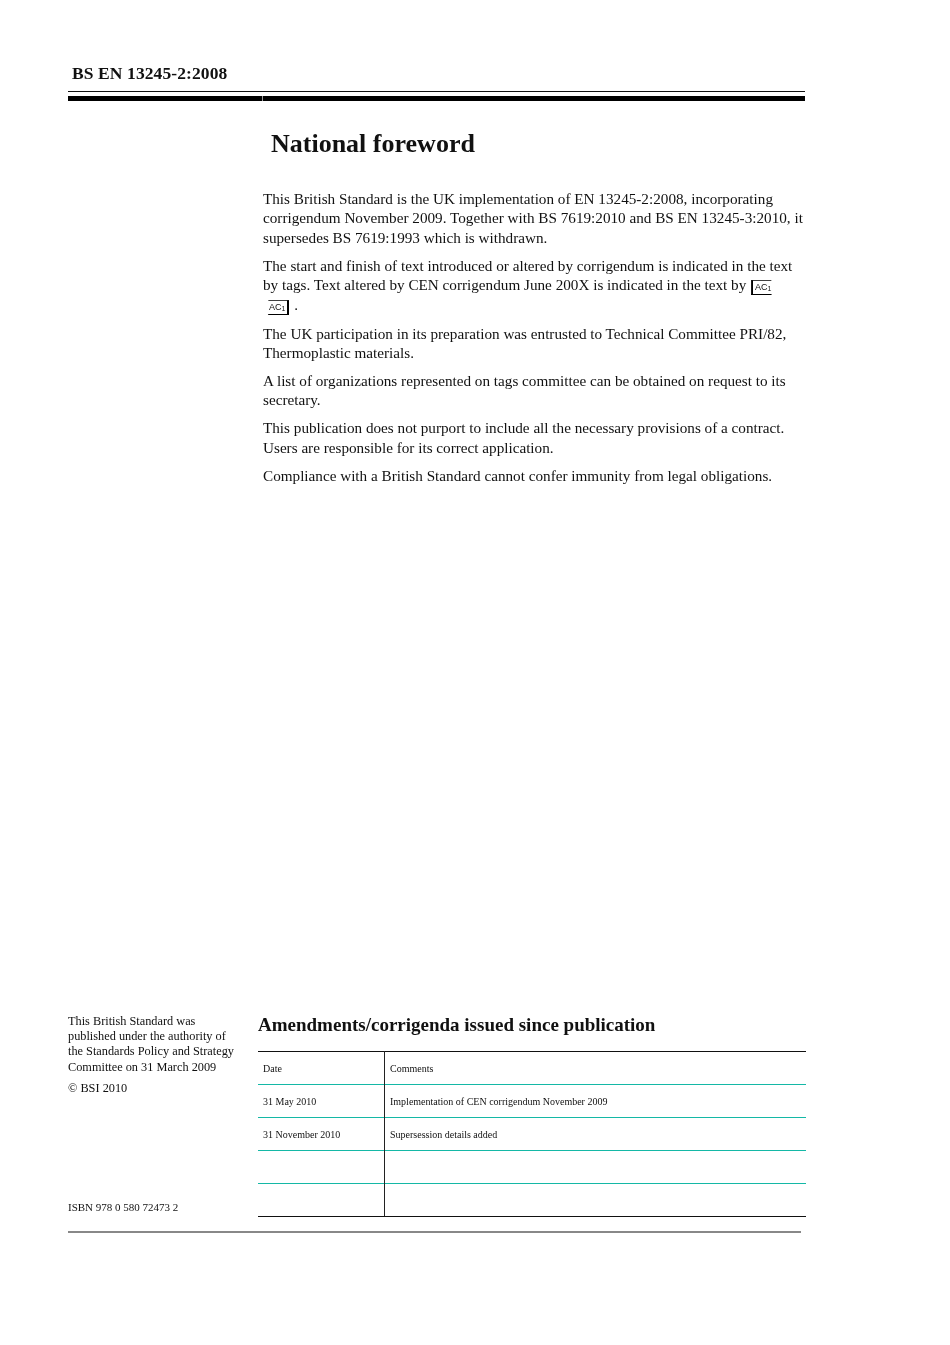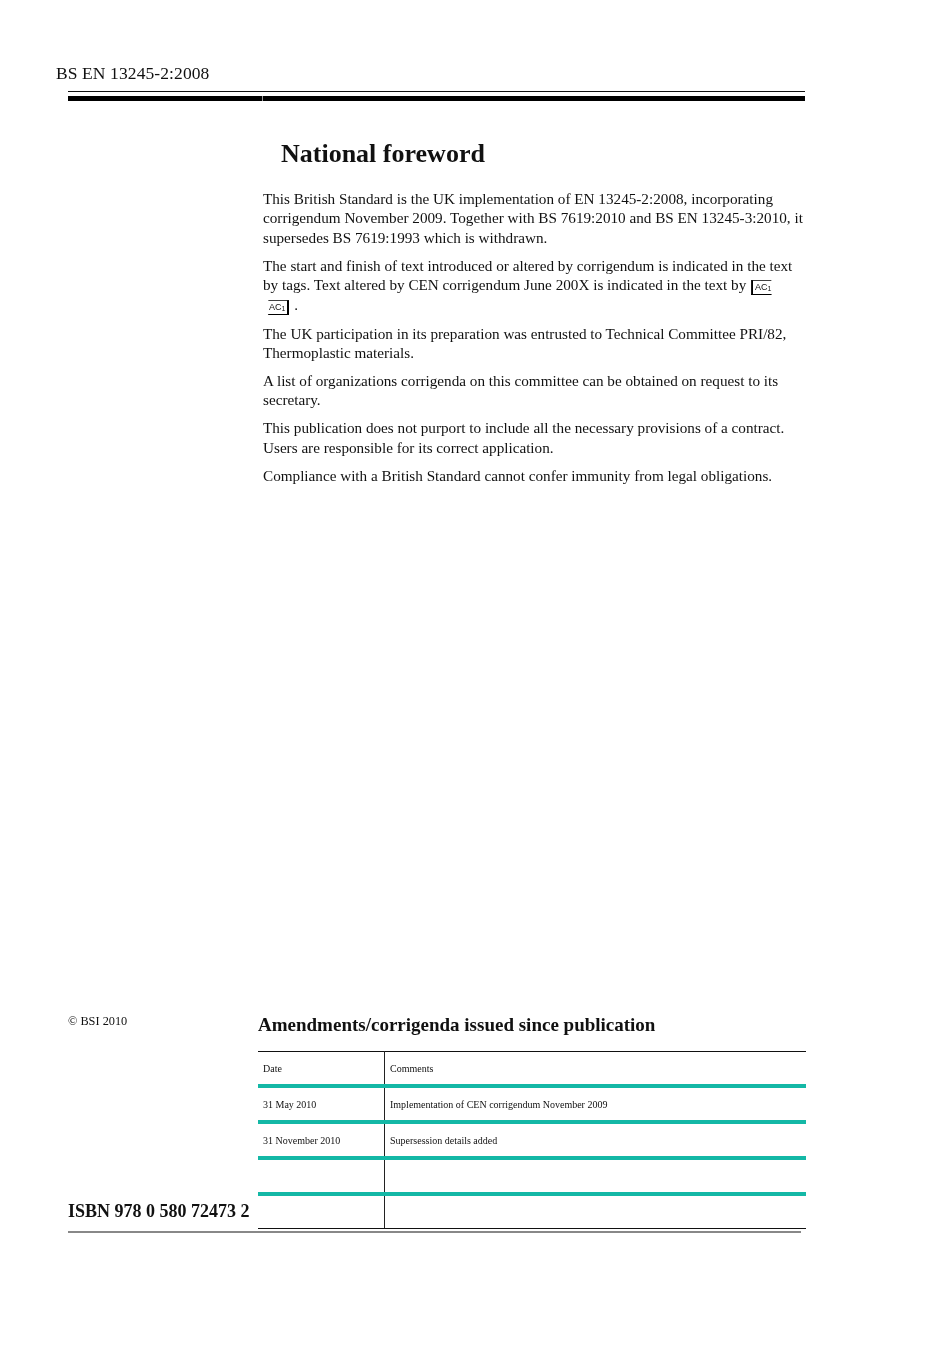--- a/index.html
+++ b/index.html
@@ -1,30 +1,30 @@
 <!DOCTYPE html>
 <html><head>
   <meta charset="utf-8">
   <style>
     html, body { margin: 0; padding: 0; background: #ffffff; }
     body {
       width: 950px; height: 1345px; position: relative; overflow: hidden;
       font-family: "Liberation Serif", "DejaVu Serif", serif; color: #111;
     }
     .doc-id {
-      position: absolute; left: 56px; top: 63px;
-      font-size: 17.5px; font-weight: normal; letter-spacing: 0.1px;
+      position: absolute; left: 72px; top: 63px;
+      font-size: 17.5px; font-weight: bold; letter-spacing: 0.1px;
     }
     .rule-thin { position: absolute; left: 68px; top: 91px; width: 737px; height: 1px; background: #111; }
     .rule-thick { position: absolute; left: 68px; top: 96px; width: 737px; height: 5px; background: #000; }
     .rule-thick .notch { position: absolute; left: 194px; top: 0; width: 1px; height: 5px; background: #fff; opacity: 0.6; }
 
     .title {
       position: absolute; left: 263px; top: 121px;
-      font-size: 26px; font-weight: bold; margin: 18px;
+      font-size: 26px; font-weight: bold; margin: 8px;
     }
     .body-col {
       position: absolute; left: 263px; top: 189px; width: 540px;
       font-size: 15.2px; line-height: 19.4px;
     }
     .body-col p { margin: 0 0 8.5px 0; }
     .body-col p.bold { font-weight: normal; }
     .tag {
       display: inline-block; font-family: "Liberation Sans", "DejaVu Sans", sans-serif;
       font-size: 9px; line-height: 13px; height: 13px; vertical-align: 0px;
@@ -36,34 +36,34 @@
       clip-path: polygon(18% 0, 100% 0, 100% 100%, 18% 100%, 0 50%); }
     .tag sub { font-size: 7px; vertical-align: -1px; }
 
     .side-note {
       position: absolute; left: 68px; top: 1014px; width: 170px;
       font-size: 12.3px; line-height: 15.2px;
     }
     .side-note p { margin: 0 0 6px 0; }
     .isbn {
       position: absolute; left: 68px; top: 1201px;
-      font-size: 18px; font-weight: bold;
+      font-size: 11px; font-weight: normal;
     }
 
     .amend-title {
       position: absolute; left: 258px; top: 1014px;
       font-size: 19px; font-weight: bold;
     }
     table.amend {
       position: absolute; left: 258px; top: 1051px; width: 548px;
       border-collapse: collapse; font-size: 10px;
     }
     table.amend td {
       height: 31px; padding: 0 5px; vertical-align: middle;
-      border-top: 4px solid #14b8a6;
+      border-top: 1px solid #14b8a6;
     }
     table.amend tr:first-child td { border-top: 1.5px solid #111; }
     table.amend tr:last-child td { border-bottom: 1.5px solid #111; }
     table.amend td.c-date { width: 116px; border-right: 1px solid #222; }
     table.amend tr td { padding-top: 1px; }
 
     .footer-rule {
       position: absolute; left: 68px; top: 1231px; width: 733px; height: 2px; background: #888;
     }
   </style>
@@ -75,26 +75,27 @@
 <div class="rule-thick">
     <span class="notch"></span>
   </div>
 
 <h1 class="title">National foreword</h1>
 
 <div class="body-col">
   <p>This British Standard is the UK implementation of EN 13245-2:2008, incorporating corrigendum November 2009. Together with BS 7619:2010 and BS EN 13245-3:2010, it supersedes BS 7619:1993 which is withdrawn.</p>
   <p><span>The start and finish of text introduced or altered by corrigendum is indicated in the text by tags. Text altered by CEN corrigendum June 200X is indicated in the text by</span> <span class="tag tag-open"><span>AC</span><sub>1</sub></span> <span class="tag tag-close"><span>AC</span><sub>1</sub></span> <span>.</span></p>
   <p>The UK participation in its preparation was entrusted to Technical Committee PRI/82, Thermoplastic materials.</p>
-  <p>A list of organizations corrigenda on this committee can be obtained on request to its secretary.</p>
+  <p>A list of organizations represented on tags committee can be obtained on request to its secretary.</p>
   <p>This publication does not purport to include all the necessary provisions of a contract. Users are responsible for its correct application.</p>
   <p class="bold">Compliance with a British Standard cannot confer immunity from legal obligations.</p>
 </div>
 
 <div class="side-note">
+  <p>This British Standard was published under the authority of the Standards Policy and Strategy Committee on 31 March 2009</p>
   <p>© BSI 2010</p>
 </div>
 <div class="isbn">ISBN 978 0 580 72473 2</div>
 
 <div class="amend-title">Amendments/corrigenda issued since publication</div>
 <table class="amend">
   <tbody>
       <tr>
     <td class="c-date">Date</td>
     <td>Comments</td>

